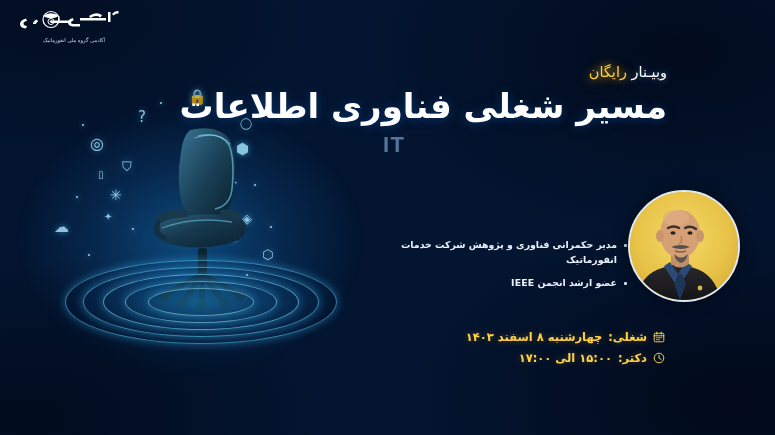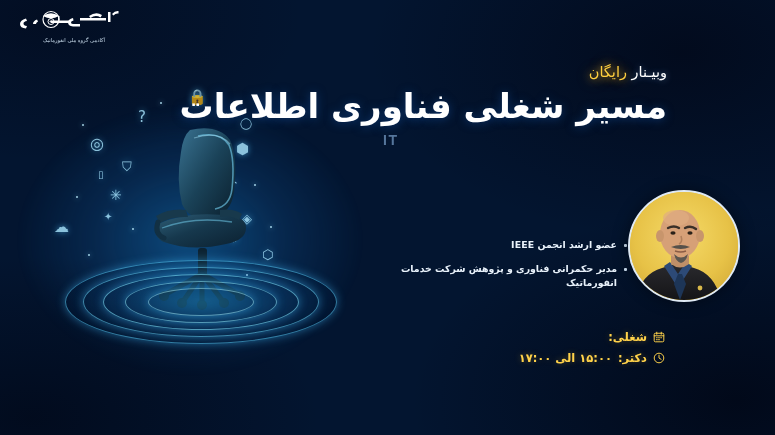--- a/index.html
+++ b/index.html
@@ -87,21 +87,21 @@
   .kicker .w{color:#ffffff;text-shadow:0 0 7px rgba(160,205,255,.45);}
   .kicker .g{color:#ffcf3f;text-shadow:0 0 9px rgba(255,190,40,.85),0 0 18px rgba(255,170,20,.45);}
 
   .title{
     position:absolute;right:108px;top:86px;direction:rtl;
     font-size:34px;font-weight:bold;color:#ffffff;white-space:nowrap;
     letter-spacing:.2px;text-shadow:0 1px 10px rgba(20,80,160,.55);
   }
   .subtitle-it{
     position:absolute;left:383px;top:132px;
-    font-size:14px;font-weight:bold;color:#5d7fa6;letter-spacing:1.5px;
+    font-size:22px;font-weight:bold;color:#5d7fa6;letter-spacing:1.5px;
     font-family:"Liberation Sans",sans-serif;opacity:.92;
   }
 
   
   .speaker-name{
     position:absolute;right:148px;top:205px;direction:rtl;
     font-size:19px;font-weight:bold;color:#ffffff;white-space:nowrap;
     text-shadow:0 1px 8px rgba(20,70,140,.5);
   }
   .bullets{position:absolute;right:148px;top:238px;width:265px;direction:rtl;text-align:right;}
@@ -256,22 +256,22 @@
 
   <div class="kicker">
     <span class="w">وبیـنار</span>
     <span class="g">رایگان</span>
   </div>
 
   <div class="title">مسیر شغلی فناوری اطلاعات</div>
   <div class="subtitle-it">IT</div>
 
   <div class="bullets">
+    <span class="bullet">مدیر حکمرانی فناوری و پژوهش شرکت خدمات انفورماتیک</span>
     <span class="bullet">عضو ارشد انجمن IEEE</span>
-    <span class="bullet">مدیر حکمرانی فناوری و پژوهش شرکت خدمات انفورماتیک</span>
   </div>
 
   <div class="avatar">
     <svg viewBox="0 0 112 112" width="112" height="112">
       <defs>
         <radialGradient id="bgG" cx="50%" cy="40%" r="70%">
           <stop offset="0%" stop-color="#f5da68"></stop>
           <stop offset="60%" stop-color="#e7c247"></stop>
           <stop offset="100%" stop-color="#cfa634"></stop>
         </radialGradient>
@@ -318,20 +318,21 @@
   <div class="meta">
     <div class="meta-row">
       <span class="meta-icon">
         <svg viewBox="0 0 16 16" fill="none" stroke="#ffd24a" stroke-width="1.3">
           <rect x="1.6" y="3" width="12.8" height="11.4" rx="1.6"></rect>
           <path d="M1.6 6.4h12.8M5 1.6v2.8M11 1.6v2.8" stroke-linecap="round"></path>
           <path d="M4.4 9h1.4M7.3 9h1.4M10.2 9h1.4M4.4 11.6h1.4M7.3 11.6h1.4" stroke-width="1.2" stroke-linecap="round"></path>
         </svg>
       </span>
       <span class="meta-text">شغلی:</span>
+      <span class="meta-text">چهارشنبه ۸ اسفند ۱۴۰۳</span>
     </div>
     <div class="meta-row">
       <span class="meta-icon">
         <svg viewBox="0 0 16 16" fill="none" stroke="#ffd24a" stroke-width="1.3">
           <circle cx="8" cy="8" r="6.4"></circle>
           <path d="M8 4.2V8l2.8 1.8" stroke-linecap="round"></path>
         </svg>
       </span>
       <span class="meta-text">دکتر:</span>
       <span class="meta-text">۱۵:۰۰ الی ۱۷:۰۰</span>

